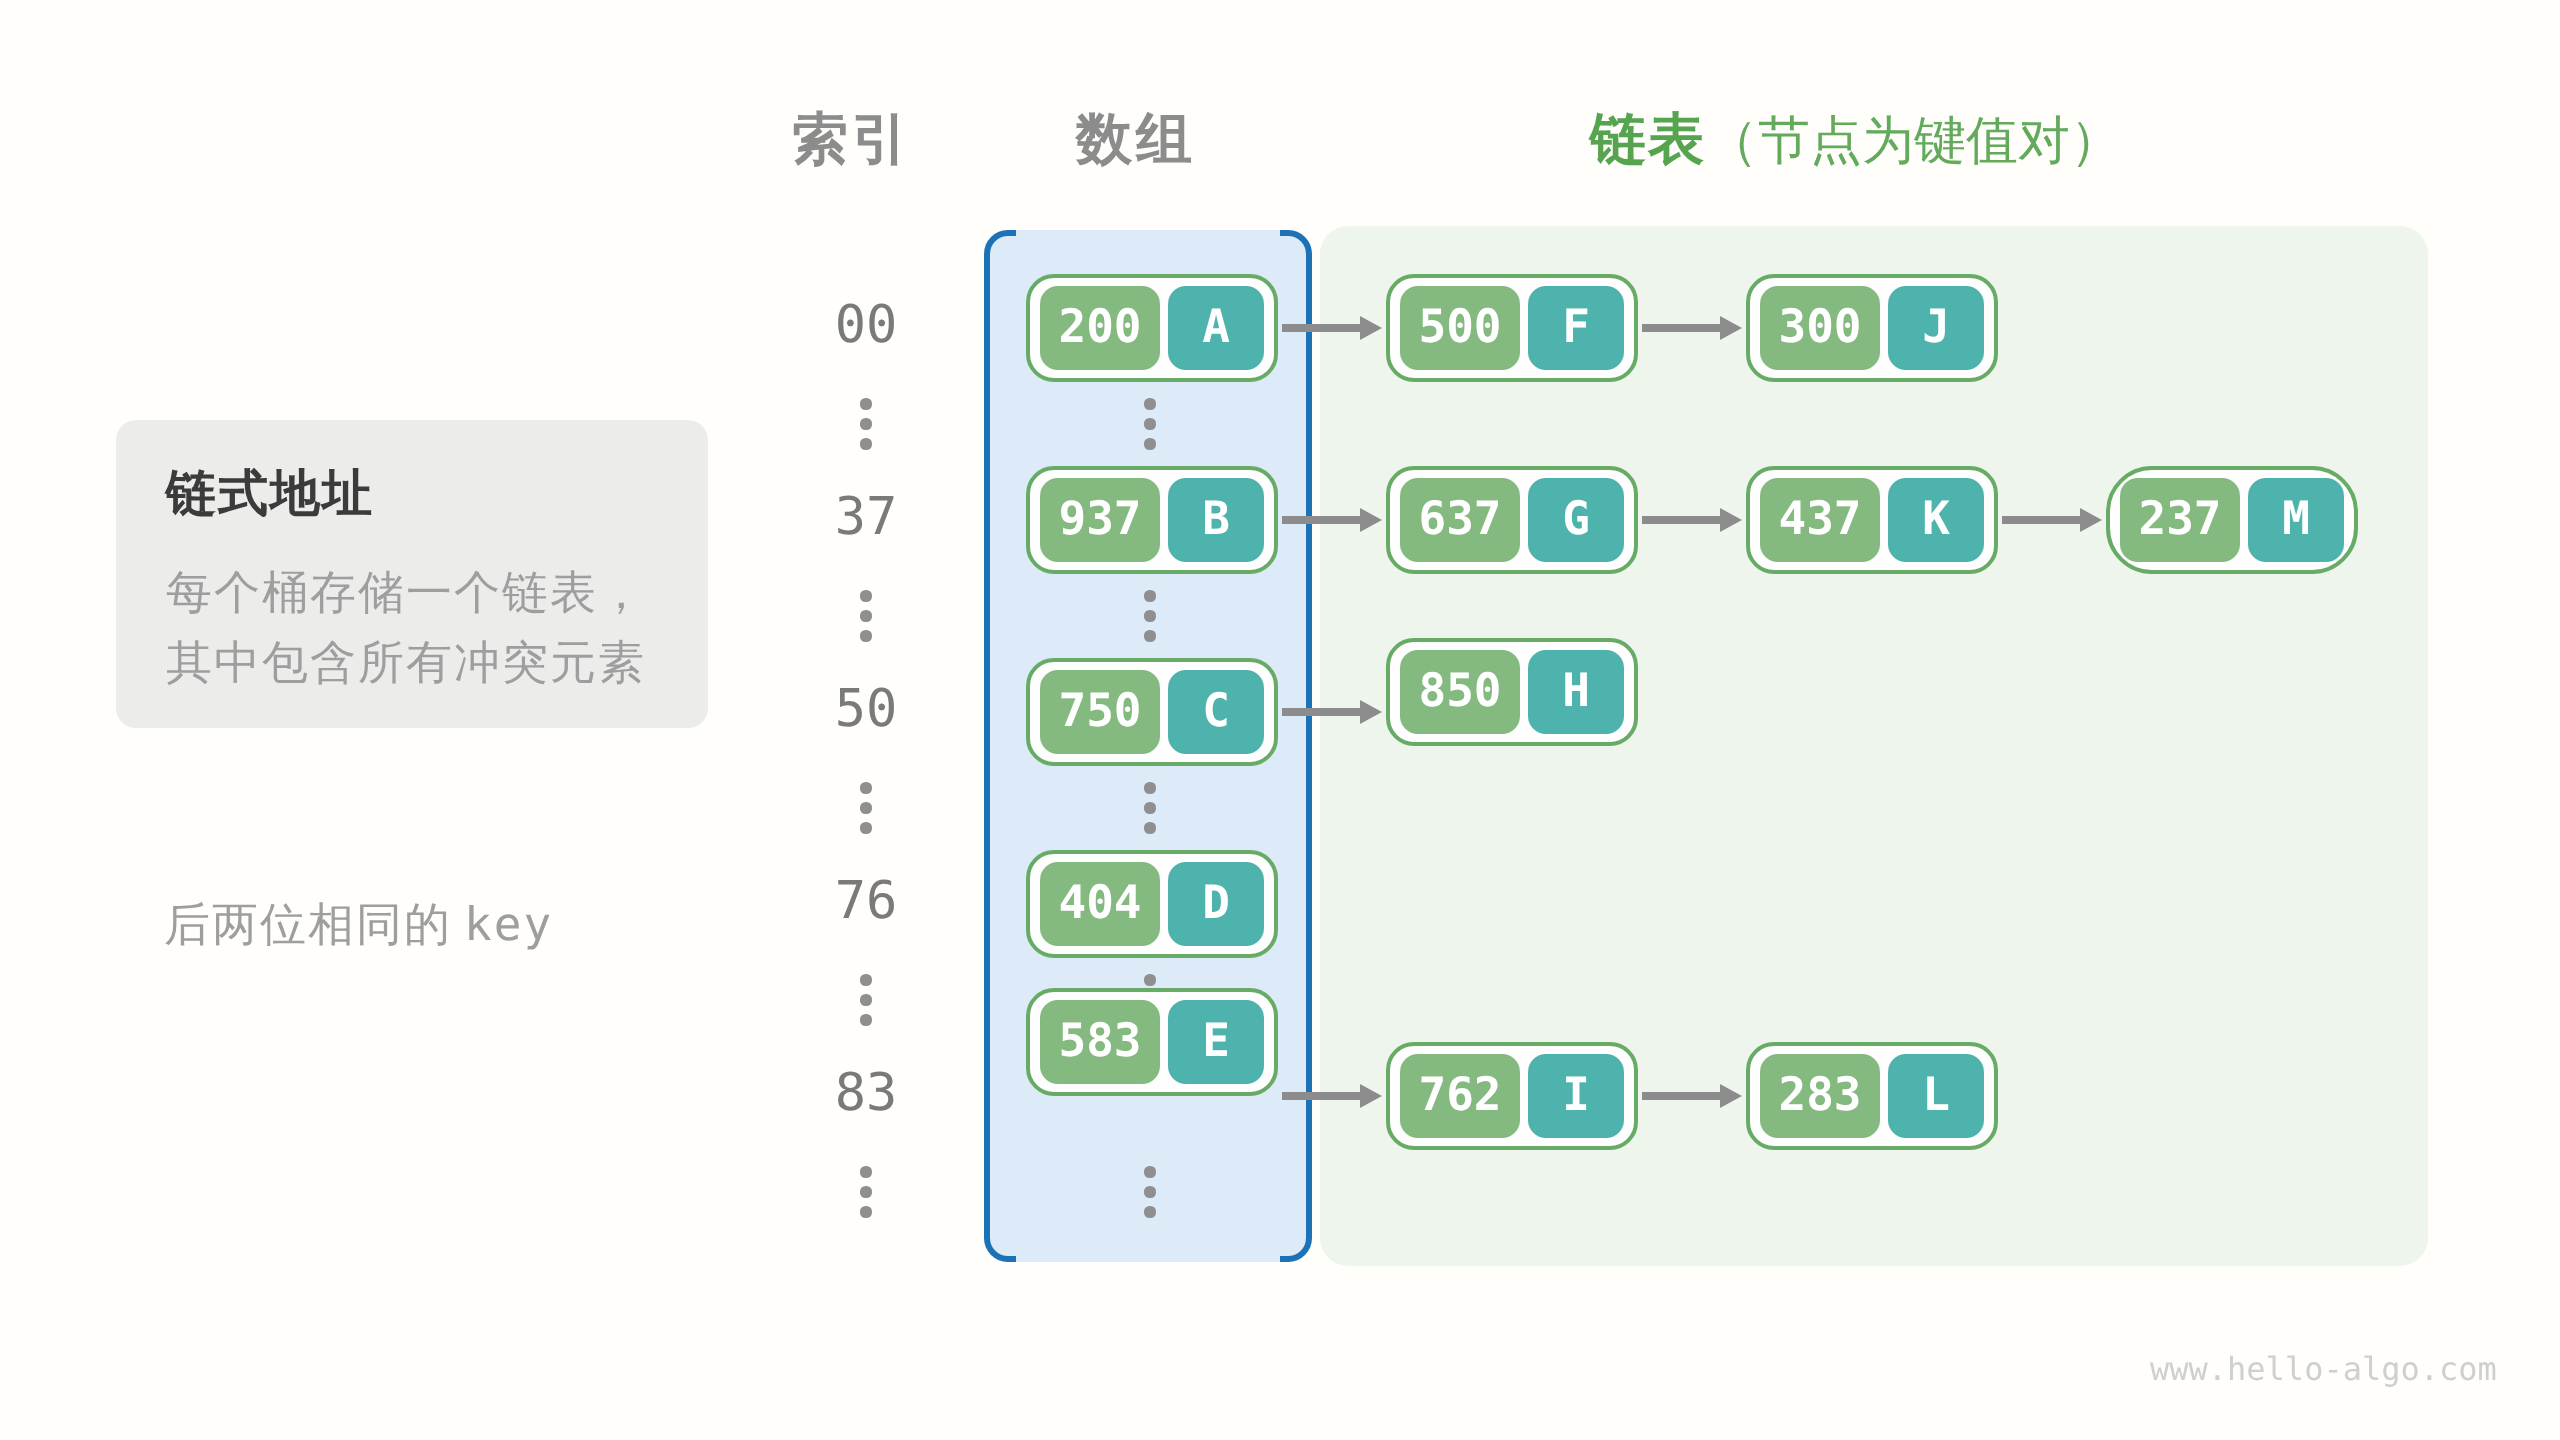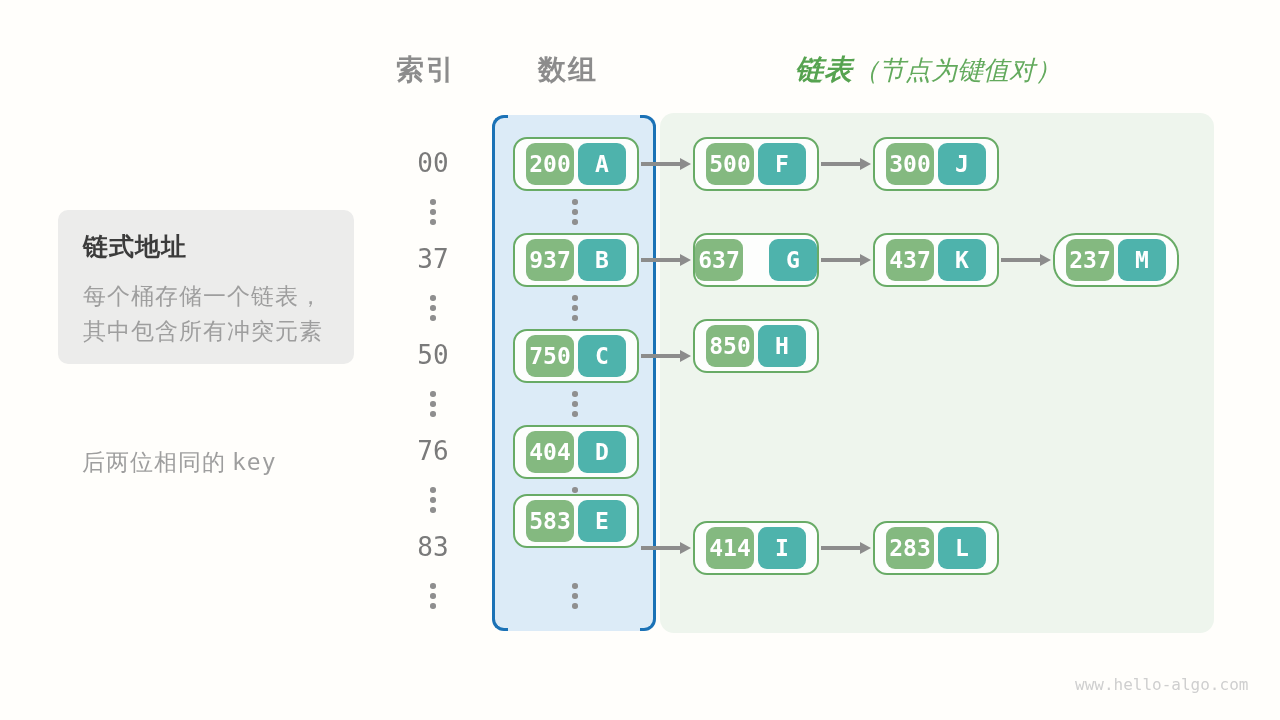--- a/index.html
+++ b/index.html
@@ -8,21 +8,21 @@
     background:#fffefb;
     font-family:"Liberation Sans",sans-serif;
   }
 
   
   .col-header{
     position:absolute;top:52px;height:36px;line-height:36px;
     font-size:28px;font-weight:bold;color:#8c8c8c;text-align:center;
     letter-spacing:2px;
   }
-  .col-header.list{color:var(--green-head);text-align:left;letter-spacing:1px;font-style:italic;}
+  .col-header.list{color:var(--green-head);text-align:left;letter-spacing:1px;}
   .col-header.list .note{font-weight:normal;font-size:26px;color:var(--green-note);letter-spacing:0;}
 
   
   .info-box{
     position:absolute;left:58px;top:210px;width:296px;height:154px;
     background:#ececeb;border-radius:10px;box-sizing:border-box;
     padding:20px 25px;
   }
   .info-title{font-size:25px;font-weight:bold;color:#3b3b3b;margin-bottom:16px;letter-spacing:1px;}
   .info-line{font-size:23px;color:#9e9e9e;line-height:35px;letter-spacing:1px;}
@@ -54,21 +54,21 @@
   .node{
     position:absolute;width:126px;height:54px;box-sizing:border-box;
     background:#fdfefd;border:2.5px solid var(--node-border);border-radius:14px;
     display:flex;align-items:center;justify-content:center;gap:4px;
   }
   .node .cell{
     height:42px;border-radius:9px;color:#ffffff;
     font-family:"DejaVu Sans Mono",monospace;font-size:23px;font-weight:bold;
     display:flex;align-items:center;justify-content:center;
   }
-  .node .key{width:48px;background:var(--key-bg);}
+  .node .key{width:60px;background:var(--key-bg);}
   .node .val{width:48px;background:var(--val-bg);}
 
   
   .index-label{
     position:absolute;width:60px;text-align:center;
     font-family:"DejaVu Sans Mono",monospace;font-size:26px;color:#7a7a7a;
   }
 
   
   .arrow{position:absolute;height:3.5px;background:var(--arrow);}
@@ -138,21 +138,21 @@
       <i></i>
       <i></i>
       <i></i>
     </div>
     <div class="index-label" style="left: 403px; top: 244px;">37</div>
     <div class="node" style="left: 513px; top: 233px;">
       <div class="cell key">937</div>
       <div class="cell val">B</div>
     </div>
     <div class="arrow" style="left: 641px; width: 39px; top: 258.25px;"></div>
-    <div class="node" style="left: 693px; top: 233px; justify-content: space-between;">
+    <div class="node" style="left: 693px; top: 233px;">
       <div class="cell key">637</div>
       <div class="cell val">G</div>
     </div>
     <div class="arrow" style="left: 821px; width: 39px; top: 258.25px;"></div>
     <div class="node" style="left: 873px; top: 233px;">
       <div class="cell key">437</div>
       <div class="cell val">K</div>
     </div>
     <div class="arrow" style="left: 1001px; width: 39px; top: 258.25px;"></div>
     <div class="node" style="left: 1053px; top: 233px; border-radius: 23px;">
@@ -204,21 +204,21 @@
       <i></i>
       <i></i>
     </div>
     <div class="index-label" style="left: 403px; top: 532px;">83</div>
     <div class="node" style="left: 513px; top: 494px;">
       <div class="cell key">583</div>
       <div class="cell val">E</div>
     </div>
     <div class="arrow" style="left: 641px; width: 39px; top: 546.25px;"></div>
     <div class="node" style="left: 693px; top: 521px;">
-      <div class="cell key">414</div>
+      <div class="cell key">762</div>
       <div class="cell val">I</div>
     </div>
     <div class="arrow" style="left: 821px; width: 39px; top: 546.25px;"></div>
     <div class="node" style="left: 873px; top: 521px;">
       <div class="cell key">283</div>
       <div class="cell val">L</div>
     </div>
     <div class="dots" style="left: 429px; top: 583px;">
       <i></i>
       <i></i>

